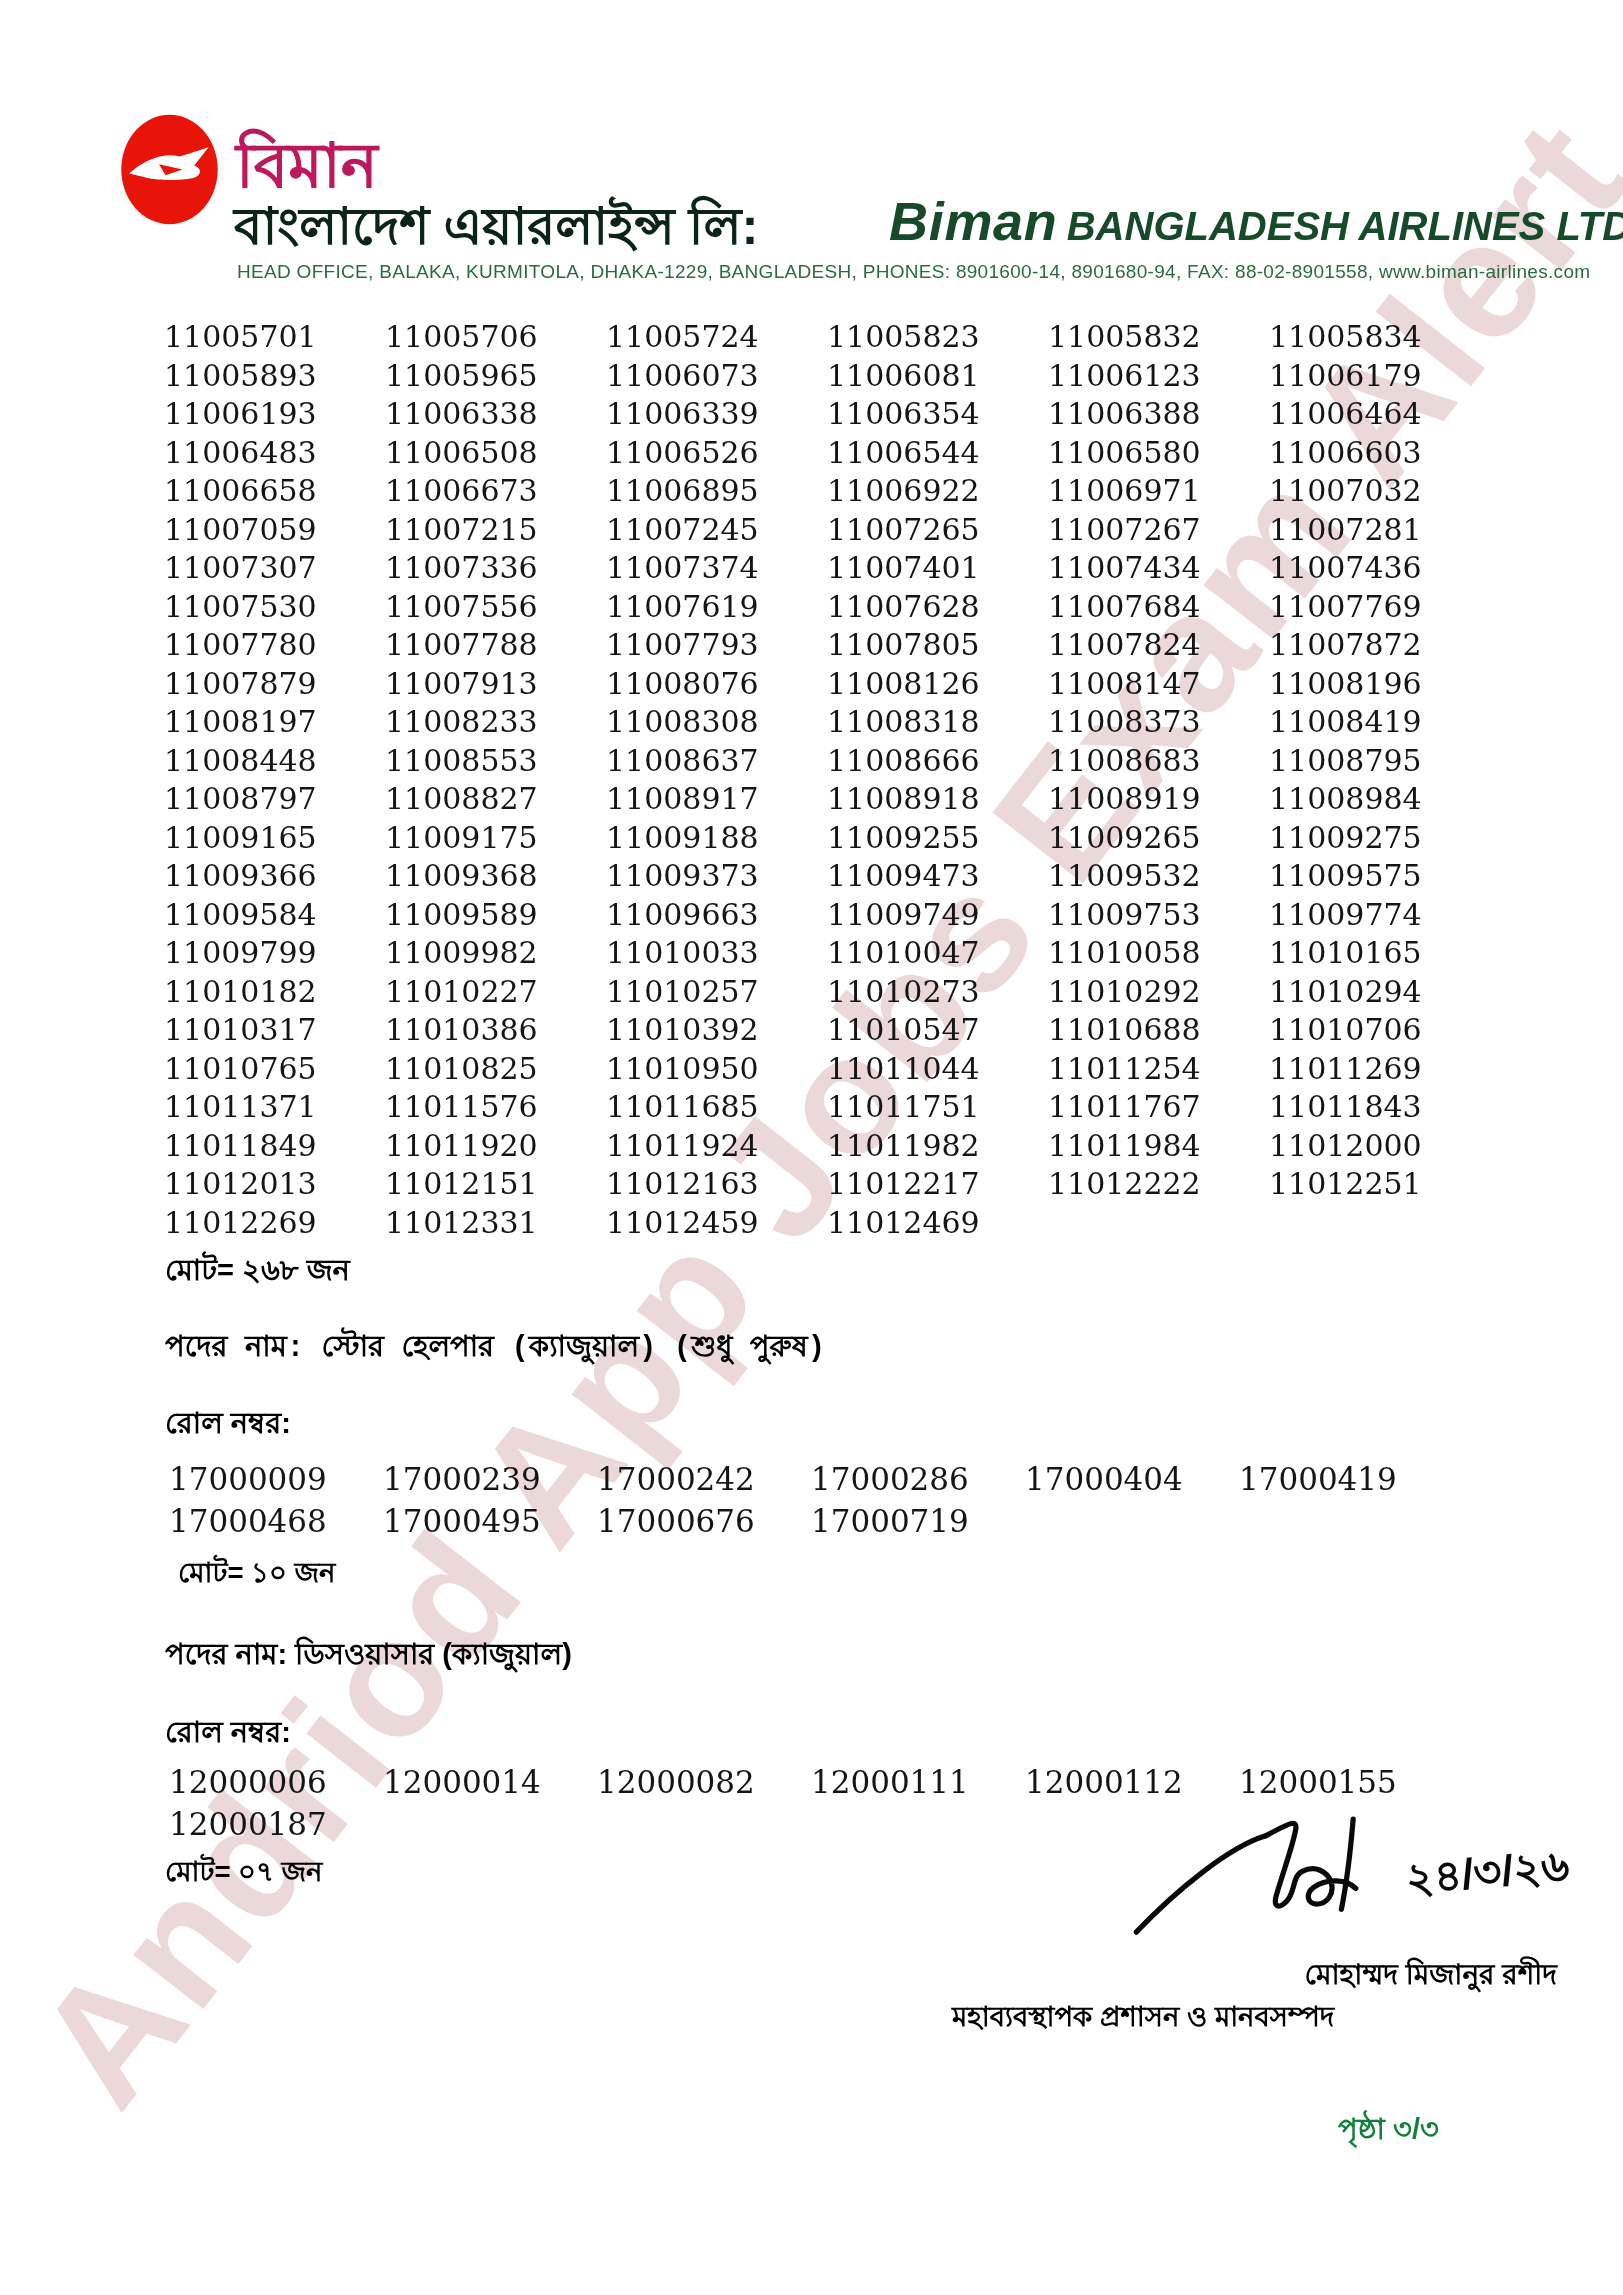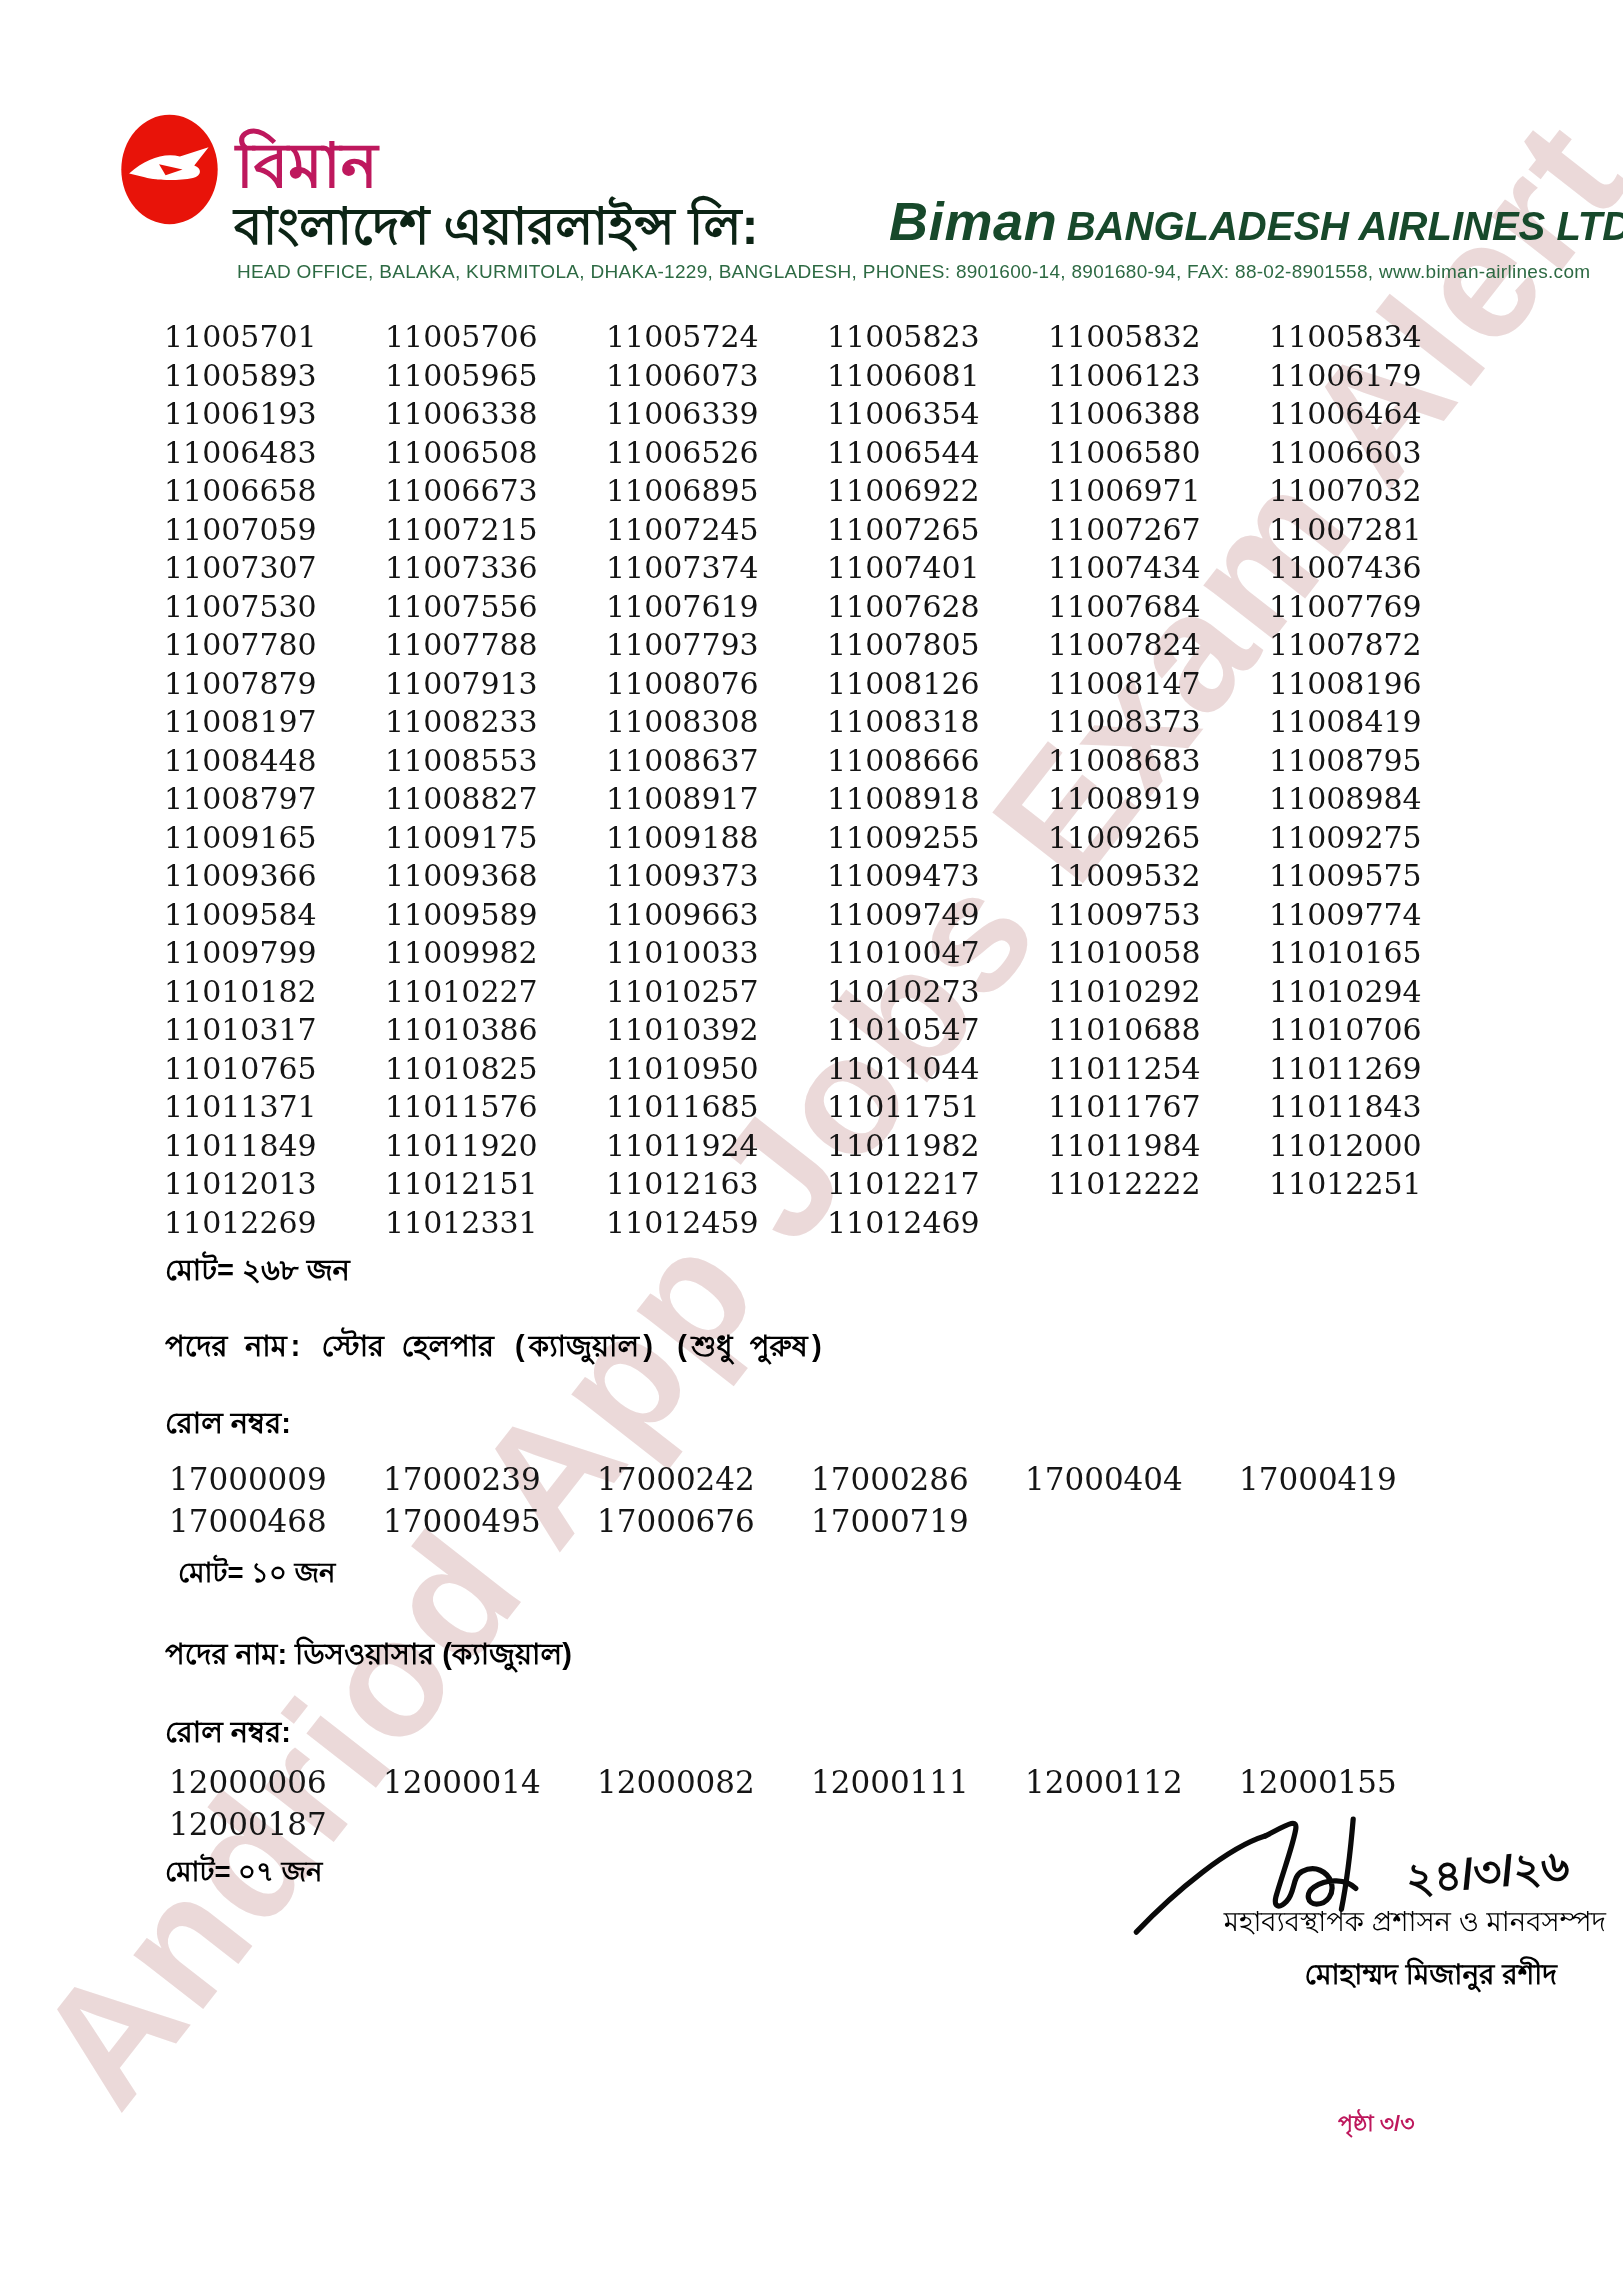--- a/index.html
+++ b/index.html
@@ -38,23 +38,23 @@
   #post2-title{left:165px;top:1323px;font-family:Liberation Mono, monospace;}
   #roll2-label{left:165px;top:1400px;}
   #total2{left:178px;top:1552px;font-size:27.5px;}
   #post3-title{left:165px;top:1631px;}
   #roll3-label{left:165px;top:1709px;}
   #total3{left:165px;top:1851px;font-size:27.5px;}
   
   #sign-svg{position:absolute;left:1131px;top:1811px;}
   #sign-date{position:absolute;left:1406px;top:1840px;font-size:43px;color:#0a0a0a;transform:rotate(-5deg);white-space:nowrap;font-weight:bold;}
   #sign-name{position:absolute;left:1001px;top:1953px;width:556px;text-align:right;font-size:28px;font-weight:bold;color:#000;}
-  #sign-title{position:absolute;left:952px;top:1901px;width:654px;text-align:right;font-size:27.5px;font-weight:normal;color:#000;}
-  
-  #page-num{position:absolute;left:1338px;top:2106px;font-size:22px;font-weight:bold;color:#be185d;white-space:nowrap;}
+  #sign-title{position:absolute;left:952px;top:1996px;width:654px;text-align:left;font-size:27.5px;font-weight:bold;color:#000;}
+  
+  #page-num{position:absolute;left:1338px;top:2106px;font-size:29px;font-weight:bold;color:#15803d;white-space:nowrap;}
 </style>
 </head>
 <body>
 
 <div id="page">
 
   <div id="watermark">Andriod App Jobs Exam Alert</div>
 
   <div class="layer">
 

